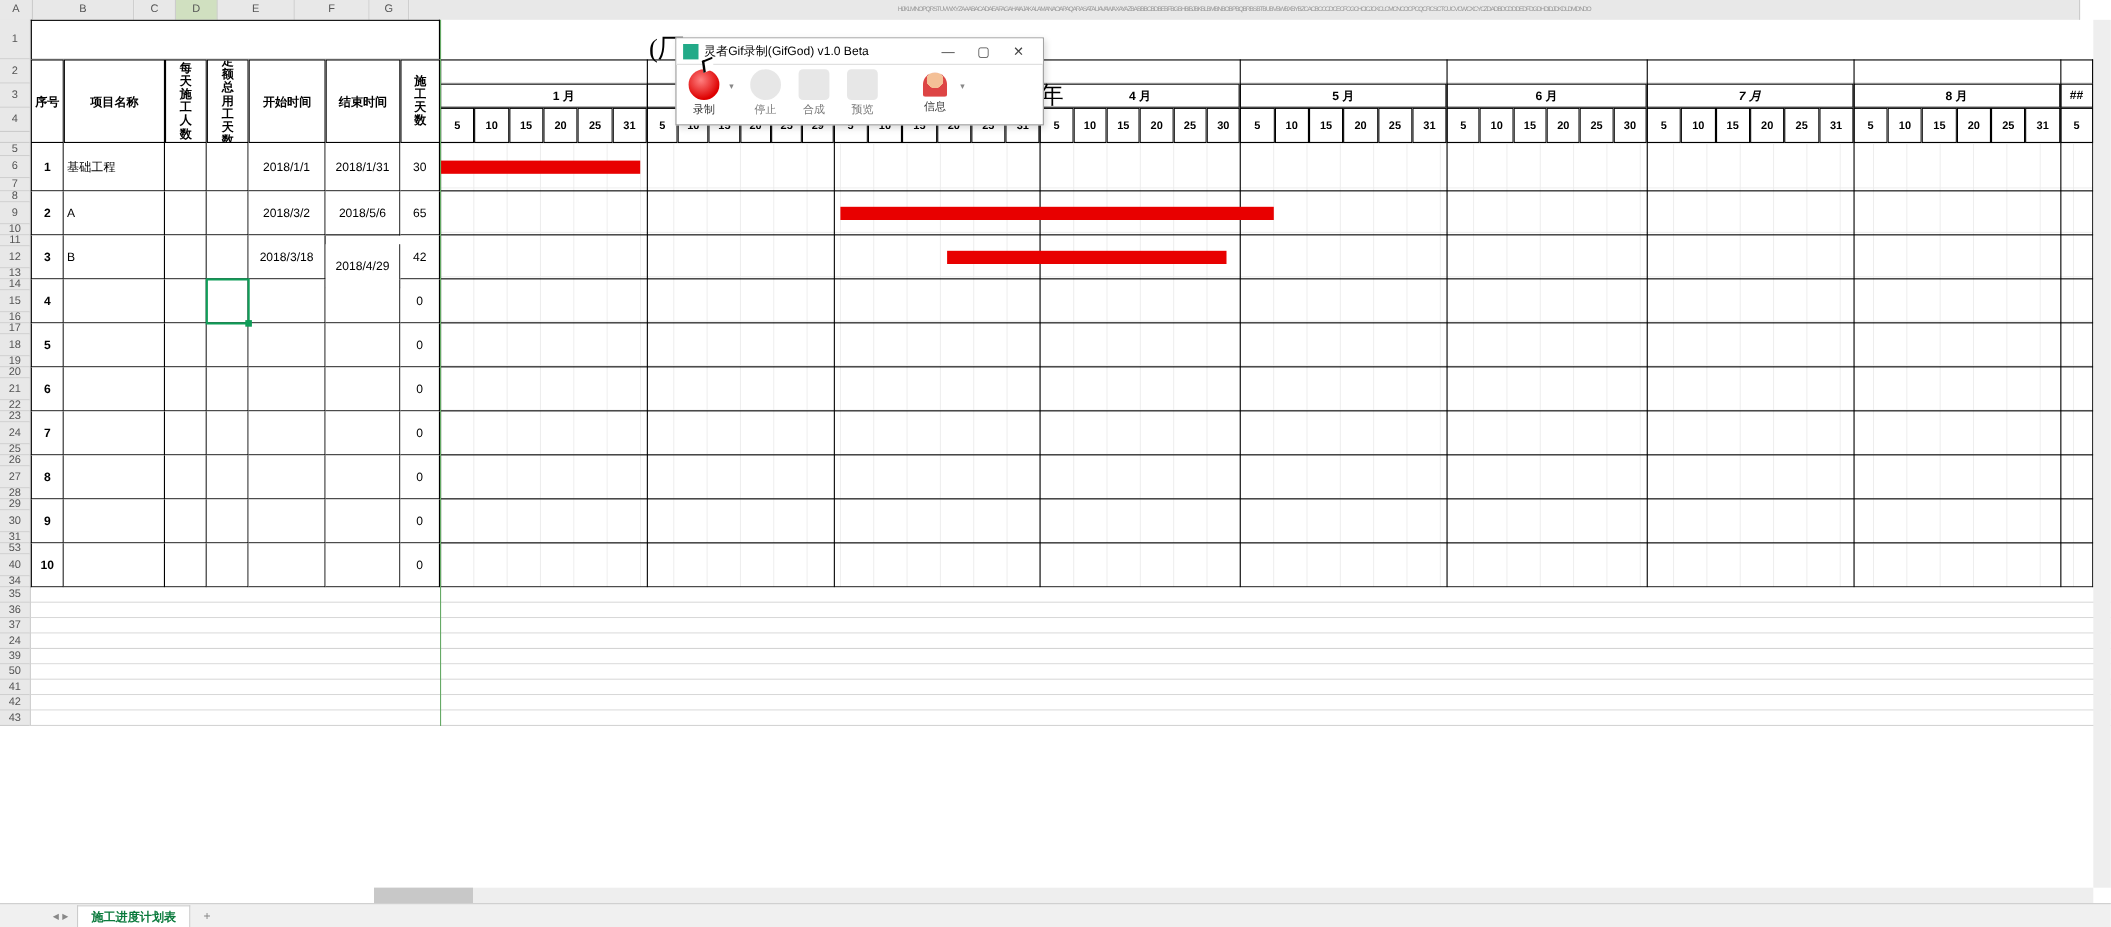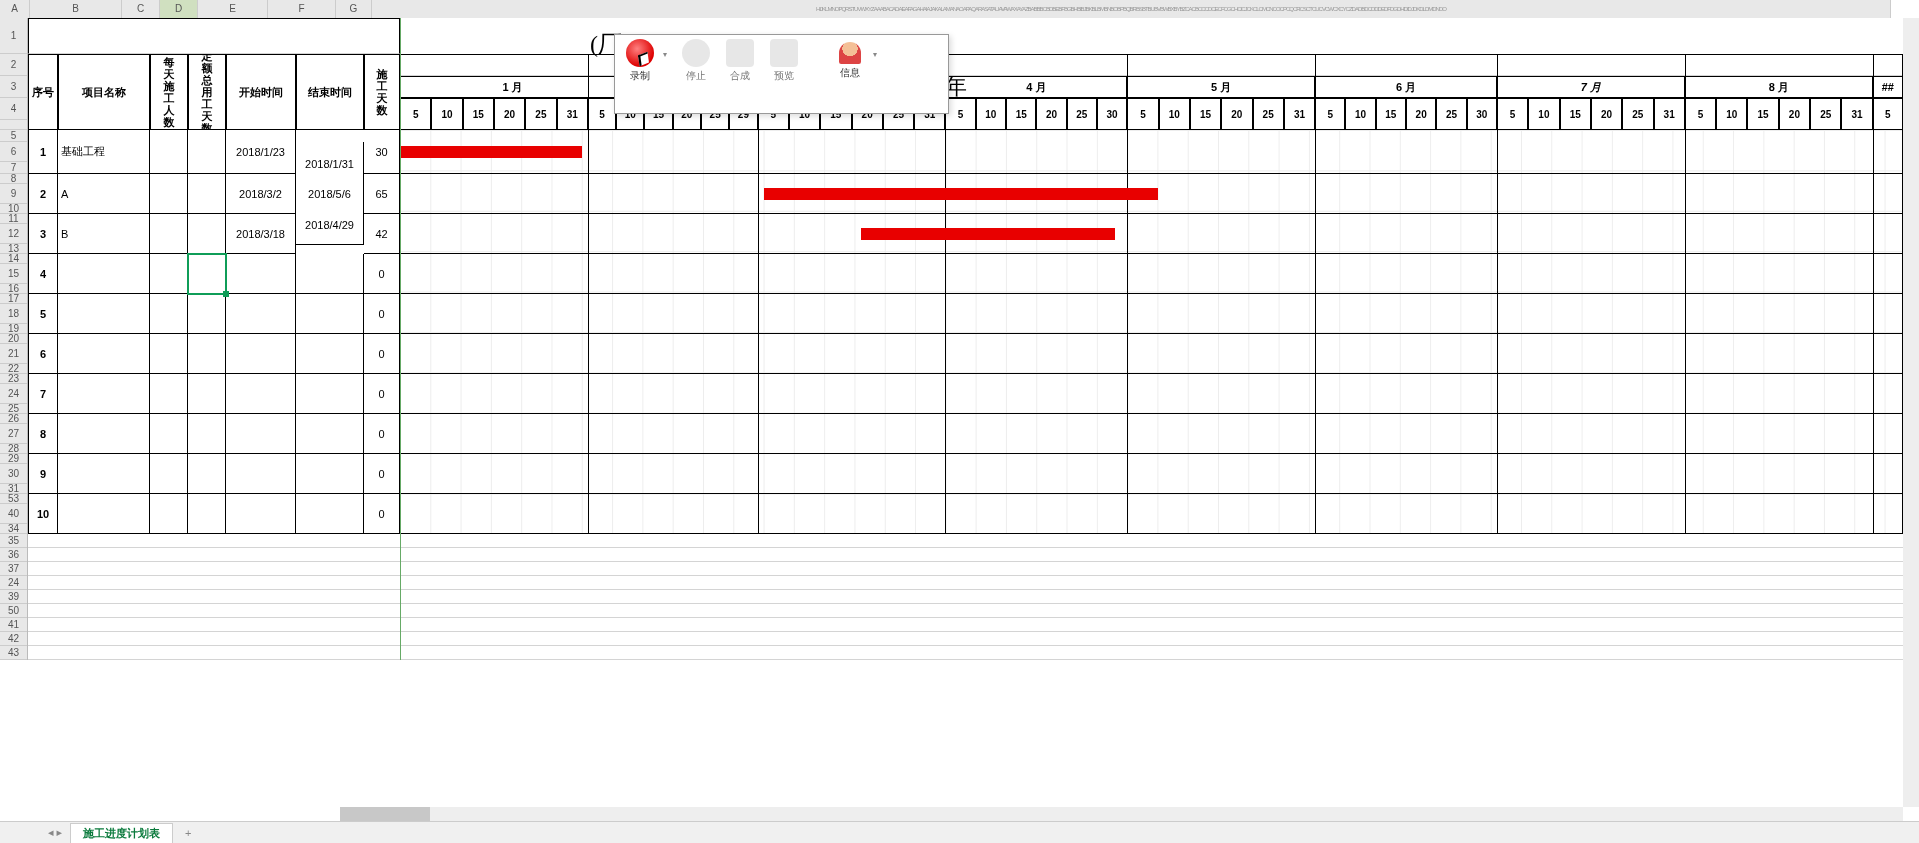--- a/index.html
+++ b/index.html
@@ -137,36 +137,36 @@
       <div class="cell header" style="left: 30px; top: 36px; width: 92px; height: 76px; font-size: 11px; flex-direction: column; font-weight: bold;">项目名称</div>
       <div class="cell header" style="left: 122px; top: 36px; width: 38px; height: 76px; line-height: 12px; font-size: 11px; flex-direction: column; font-weight: bold;">每<br>天<br>施<br>工<br>人<br>数</div>
       <div class="cell header" style="left: 160px; top: 36px; width: 38px; height: 76px; line-height: 12px; font-size: 11px; flex-direction: column; font-weight: bold;">定<br>额<br>总<br>用<br>工<br>天<br>数</div>
       <div class="cell header" style="left: 198px; top: 36px; width: 70px; height: 76px; font-size: 11px; flex-direction: column; font-weight: bold;">开始时间</div>
       <div class="cell header" style="left: 268px; top: 36px; width: 68px; height: 76px; font-size: 11px; flex-direction: column; font-weight: bold;">结束时间</div>
       <div class="cell header" style="left: 336px; top: 36px; width: 36px; height: 76px; line-height: 12px; font-size: 11px; flex-direction: column; font-weight: bold;">施<br>工<br>天<br>数</div>
       <div class="cell border-b border-r border-l " style="left: 0px; top: 112px; width: 30px; height: 44px; font-weight: bold;">1</div>
       <div class="cell border-b border-r left " style="left: 30px; top: 112px; width: 92px; height: 44px;">基础工程</div>
       <div class="cell border-b border-r " style="left: 122px; top: 112px; width: 38px; height: 44px;"></div>
       <div class="cell border-b border-r " style="left: 160px; top: 112px; width: 38px; height: 44px;"></div>
-      <div class="cell border-b border-r " style="left: 198px; top: 112px; width: 70px; height: 44px;">2018/1/23</div>
-      <div class="cell border-b border-r " style="left: 268px; top: 124px; width: 68px; height: 44px;">2018/1/31</div>
+      <div class="cell border-b border-r " style="left: 198px; top: 112px; width: 70px; height: 44px;">2018/1/1</div>
+      <div class="cell border-b border-r " style="left: 268px; top: 112px; width: 68px; height: 44px;">2018/1/31</div>
       <div class="cell border-b border-r " style="left: 336px; top: 112px; width: 36px; height: 44px;">30</div>
       <div class="cell border-b border-r border-l " style="left: 0px; top: 156px; width: 30px; height: 40px; font-weight: bold;">2</div>
       <div class="cell border-b border-r left " style="left: 30px; top: 156px; width: 92px; height: 40px;">A</div>
       <div class="cell border-b border-r " style="left: 122px; top: 156px; width: 38px; height: 40px;"></div>
       <div class="cell border-b border-r " style="left: 160px; top: 156px; width: 38px; height: 40px;"></div>
       <div class="cell border-b border-r " style="left: 198px; top: 156px; width: 70px; height: 40px;">2018/3/2</div>
       <div class="cell border-b border-r " style="left: 268px; top: 156px; width: 68px; height: 40px;">2018/5/6</div>
       <div class="cell border-b border-r " style="left: 336px; top: 156px; width: 36px; height: 40px;">65</div>
       <div class="cell border-b border-r border-l " style="left: 0px; top: 196px; width: 30px; height: 40px; font-weight: bold;">3</div>
       <div class="cell border-b border-r left " style="left: 30px; top: 196px; width: 92px; height: 40px;">B</div>
       <div class="cell border-b border-r " style="left: 122px; top: 196px; width: 38px; height: 40px;"></div>
       <div class="cell border-b border-r " style="left: 160px; top: 196px; width: 38px; height: 40px;"></div>
       <div class="cell border-b border-r " style="left: 198px; top: 196px; width: 70px; height: 40px;">2018/3/18</div>
-      <div class="cell border-b border-r " style="left: 268px; top: 187px; width: 68px; height: 40px;">2018/4/29</div>
+      <div class="cell border-b border-r " style="left: 268px; top: 204px; width: 68px; height: 40px;">2018/4/29</div>
       <div class="cell border-b border-r " style="left: 336px; top: 196px; width: 36px; height: 40px;">42</div>
       <div class="cell border-b border-r border-l " style="left: 0px; top: 236px; width: 30px; height: 40px; font-weight: bold;">4</div>
       <div class="cell border-b border-r left " style="left: 30px; top: 236px; width: 92px; height: 40px;"></div>
       <div class="cell border-b border-r " style="left: 122px; top: 236px; width: 38px; height: 40px;"></div>
       <div class="cell border-b border-r " style="left: 160px; top: 236px; width: 38px; height: 40px;"></div>
       <div class="cell border-b border-r " style="left: 198px; top: 236px; width: 70px; height: 40px;"></div>
       <div class="cell border-b border-r " style="left: 268px; top: 236px; width: 68px; height: 40px;"></div>
       <div class="cell border-b border-r " style="left: 336px; top: 236px; width: 36px; height: 40px;">0</div>
       <div class="cell border-b border-r border-l " style="left: 0px; top: 276px; width: 30px; height: 40px; font-weight: bold;">5</div>
       <div class="cell border-b border-r left " style="left: 30px; top: 276px; width: 92px; height: 40px;"></div>
@@ -304,20 +304,29 @@
       <div class="cell " style="left: 0px; top: 628px; width: 1891px; height: 14px; border-right: none;"></div>
       <div style="position: absolute; left: 372px; top: 0px; width: 0px; height: 642px; border-left: 1px solid rgb(102, 170, 102);"></div>
       <div class="sel-box" style="left: 159px; top: 235px; width: 40px; height: 42px;"></div>
       <div class="sel-handle" style="left: 195px; top: 273px;"></div>
     </div>
 
   <div class="title-partial">(厂</div>
   <div class="year-partial">年</div>
 
   <div class="float-win">
+    <div class="float-title">
+      <span class="icon"></span>
+      <span>灵者Gif录制(GifGod) v1.0 Beta</span>
+      <div class="win-ctrls">
+        <div class="win-btn">—</div>
+        <div class="win-btn">▢</div>
+        <div class="win-btn">✕</div>
+      </div>
+    </div>
     <div class="toolbar">
       <div class="tool-item rec active">
         <div class="tool-ico"></div><span>录制</span>
         <div class="cursor" style="top:18px;left:18px"></div>
       </div>
       <div class="tool-drop">▾</div>
       <div class="tool-item"><div class="tool-ico" style="border-radius:50%"></div><span>停止</span></div>
       <div class="tool-item"><div class="tool-ico"></div><span>合成</span></div>
       <div class="tool-item"><div class="tool-ico"></div><span>预览</span></div>
       <div style="width:20px"></div>

